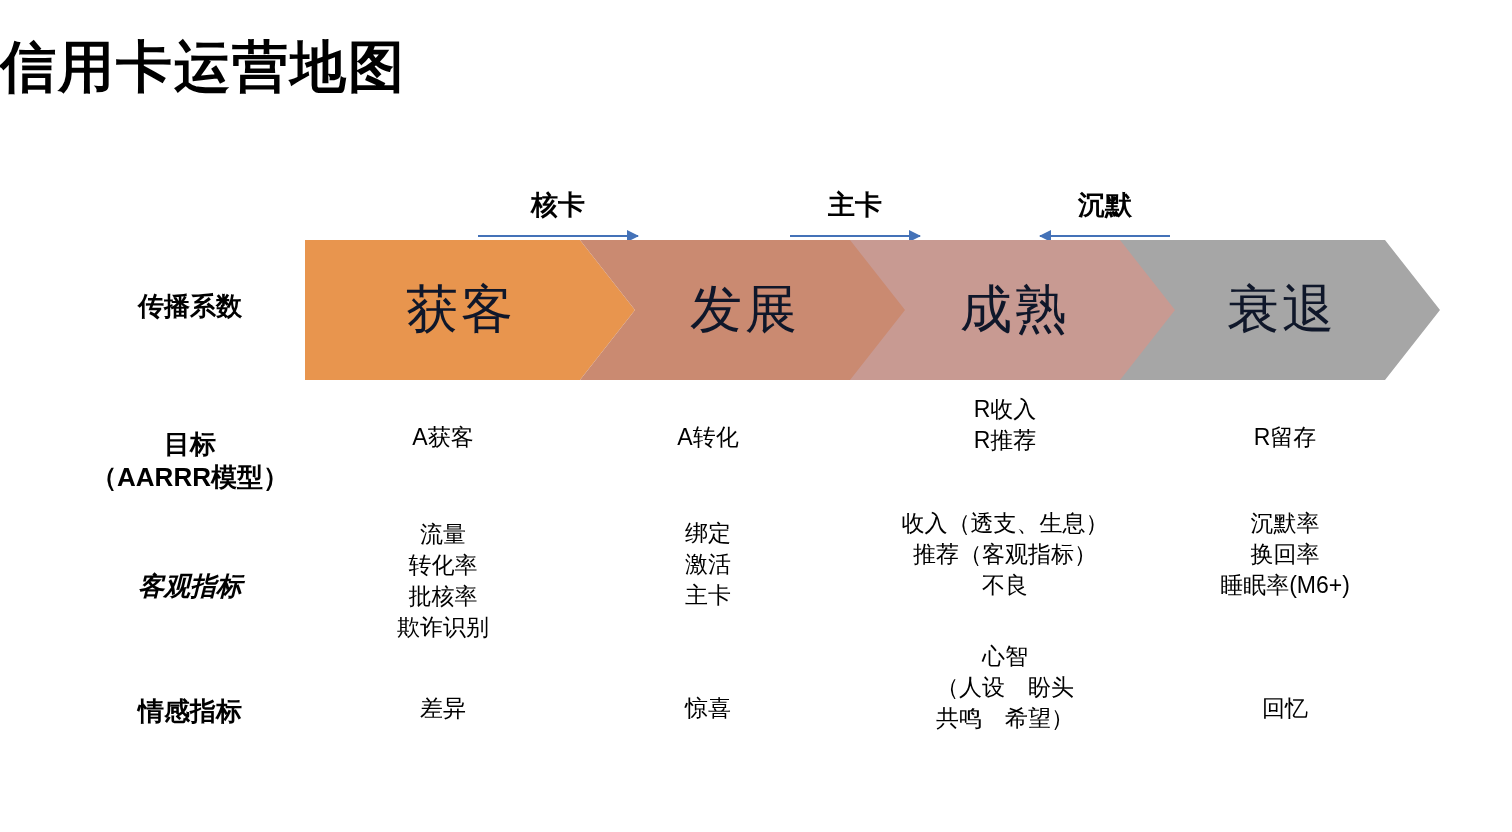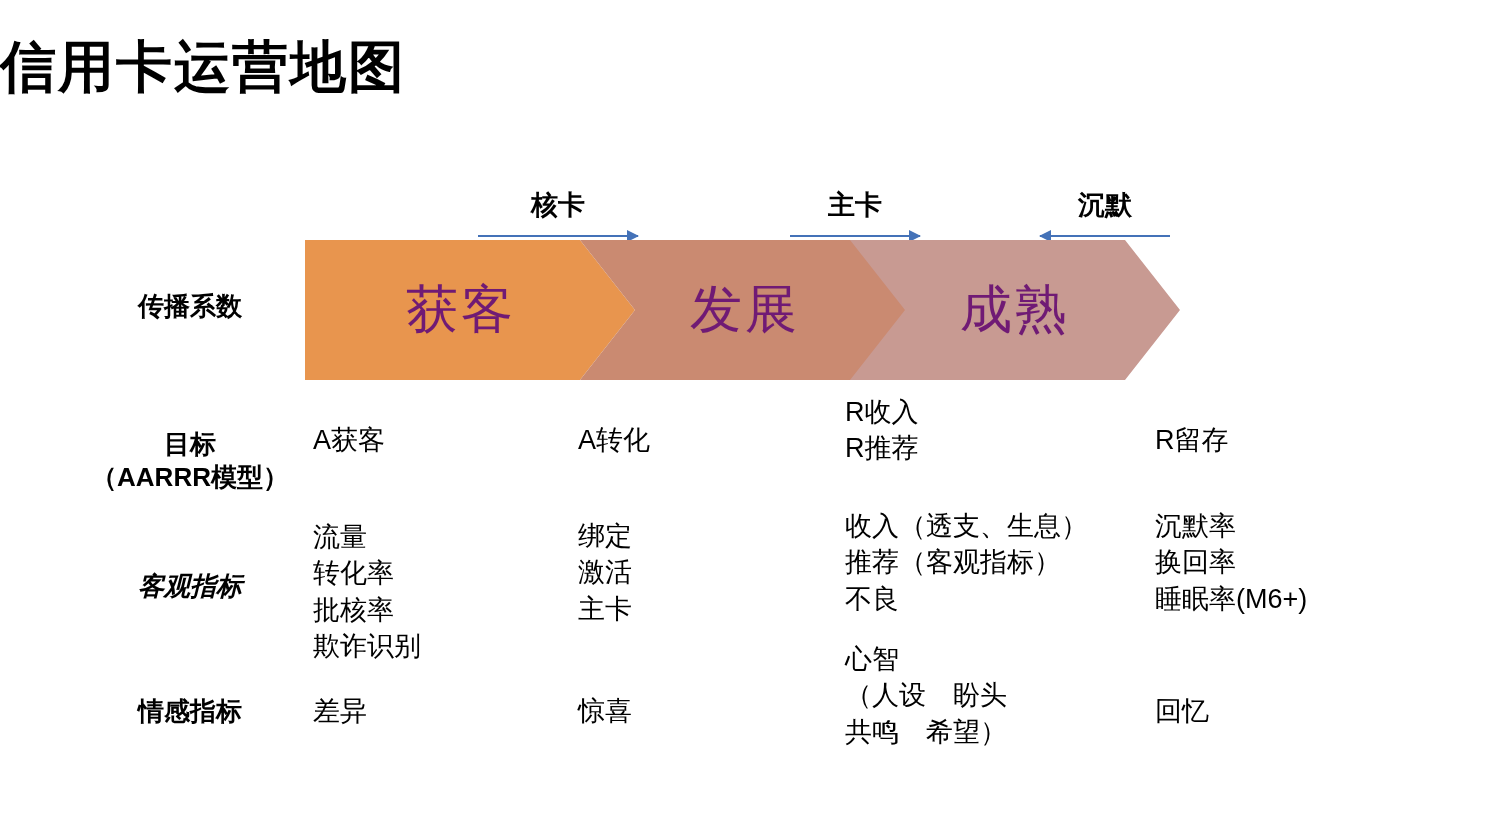--- a/index.html
+++ b/index.html
@@ -93,21 +93,21 @@
     position: absolute;
     top: 0;
     height: 140px;
     display: flex;
     align-items: center;
     justify-content: center;
   }
   .chev .chev-label {
     position: relative;
     z-index: 2;
-    color: #701a75;
+    color: #0f172a;
     font-size: 52px;
     font-weight: normal;
     letter-spacing: 3px;
     text-shadow: 0 0 1px rgba(0,0,0,0.08);
   }
   .chev-0 {
     left: 0; width: 330px;
     background: #e8954e;
     clip-path: polygon(0 0, 275px 0, 330px 70px, 275px 140px, 0 140px);
   }
@@ -143,21 +143,22 @@
     white-space: pre-line;
   }
   #rowlabel-lifecycle { top: 290px; }
   #rowlabel-goal      { top: 428px; }
   #rowlabel-objective { top: 570px; font-style: italic; }
   #rowlabel-emotion   { top: 695px; }
 
   
   .cell {
     position: absolute;
-    font-size: 27px;
+    text-align: center;
+    font-size: 23px;
     line-height: 1.35;
     white-space: pre-line;
   }
   
   .col-0 { left: 313px; width: 260px; }
   .col-1 { left: 578px; width: 260px; }
   .col-2 { left: 845px; width: 320px; }
   .col-3 { left: 1155px; width: 260px; }
 
   .row-goal      { top: 422px; }
@@ -201,20 +202,23 @@
 
 <div id="chevrons">
   <div class="chev chev-0">
     <span class="chev-label">获客</span>
   </div>
   <div class="chev chev-1">
     <span class="chev-label">发展</span>
   </div>
   <div class="chev chev-2">
     <span class="chev-label">成熟</span>
+  </div>
+  <div class="chev chev-3">
+    <span class="chev-label">衰退</span>
   </div>
 </div>
 
 <div class="row-label" id="rowlabel-lifecycle">传播系数</div>
 <div class="row-label" id="rowlabel-goal">目标
 （AARRR模型）</div>
 <div class="row-label" id="rowlabel-objective">客观指标</div>
 <div class="row-label" id="rowlabel-emotion">情感指标</div>
 
 <div class="cell col-0 row-goal">A获客</div>

